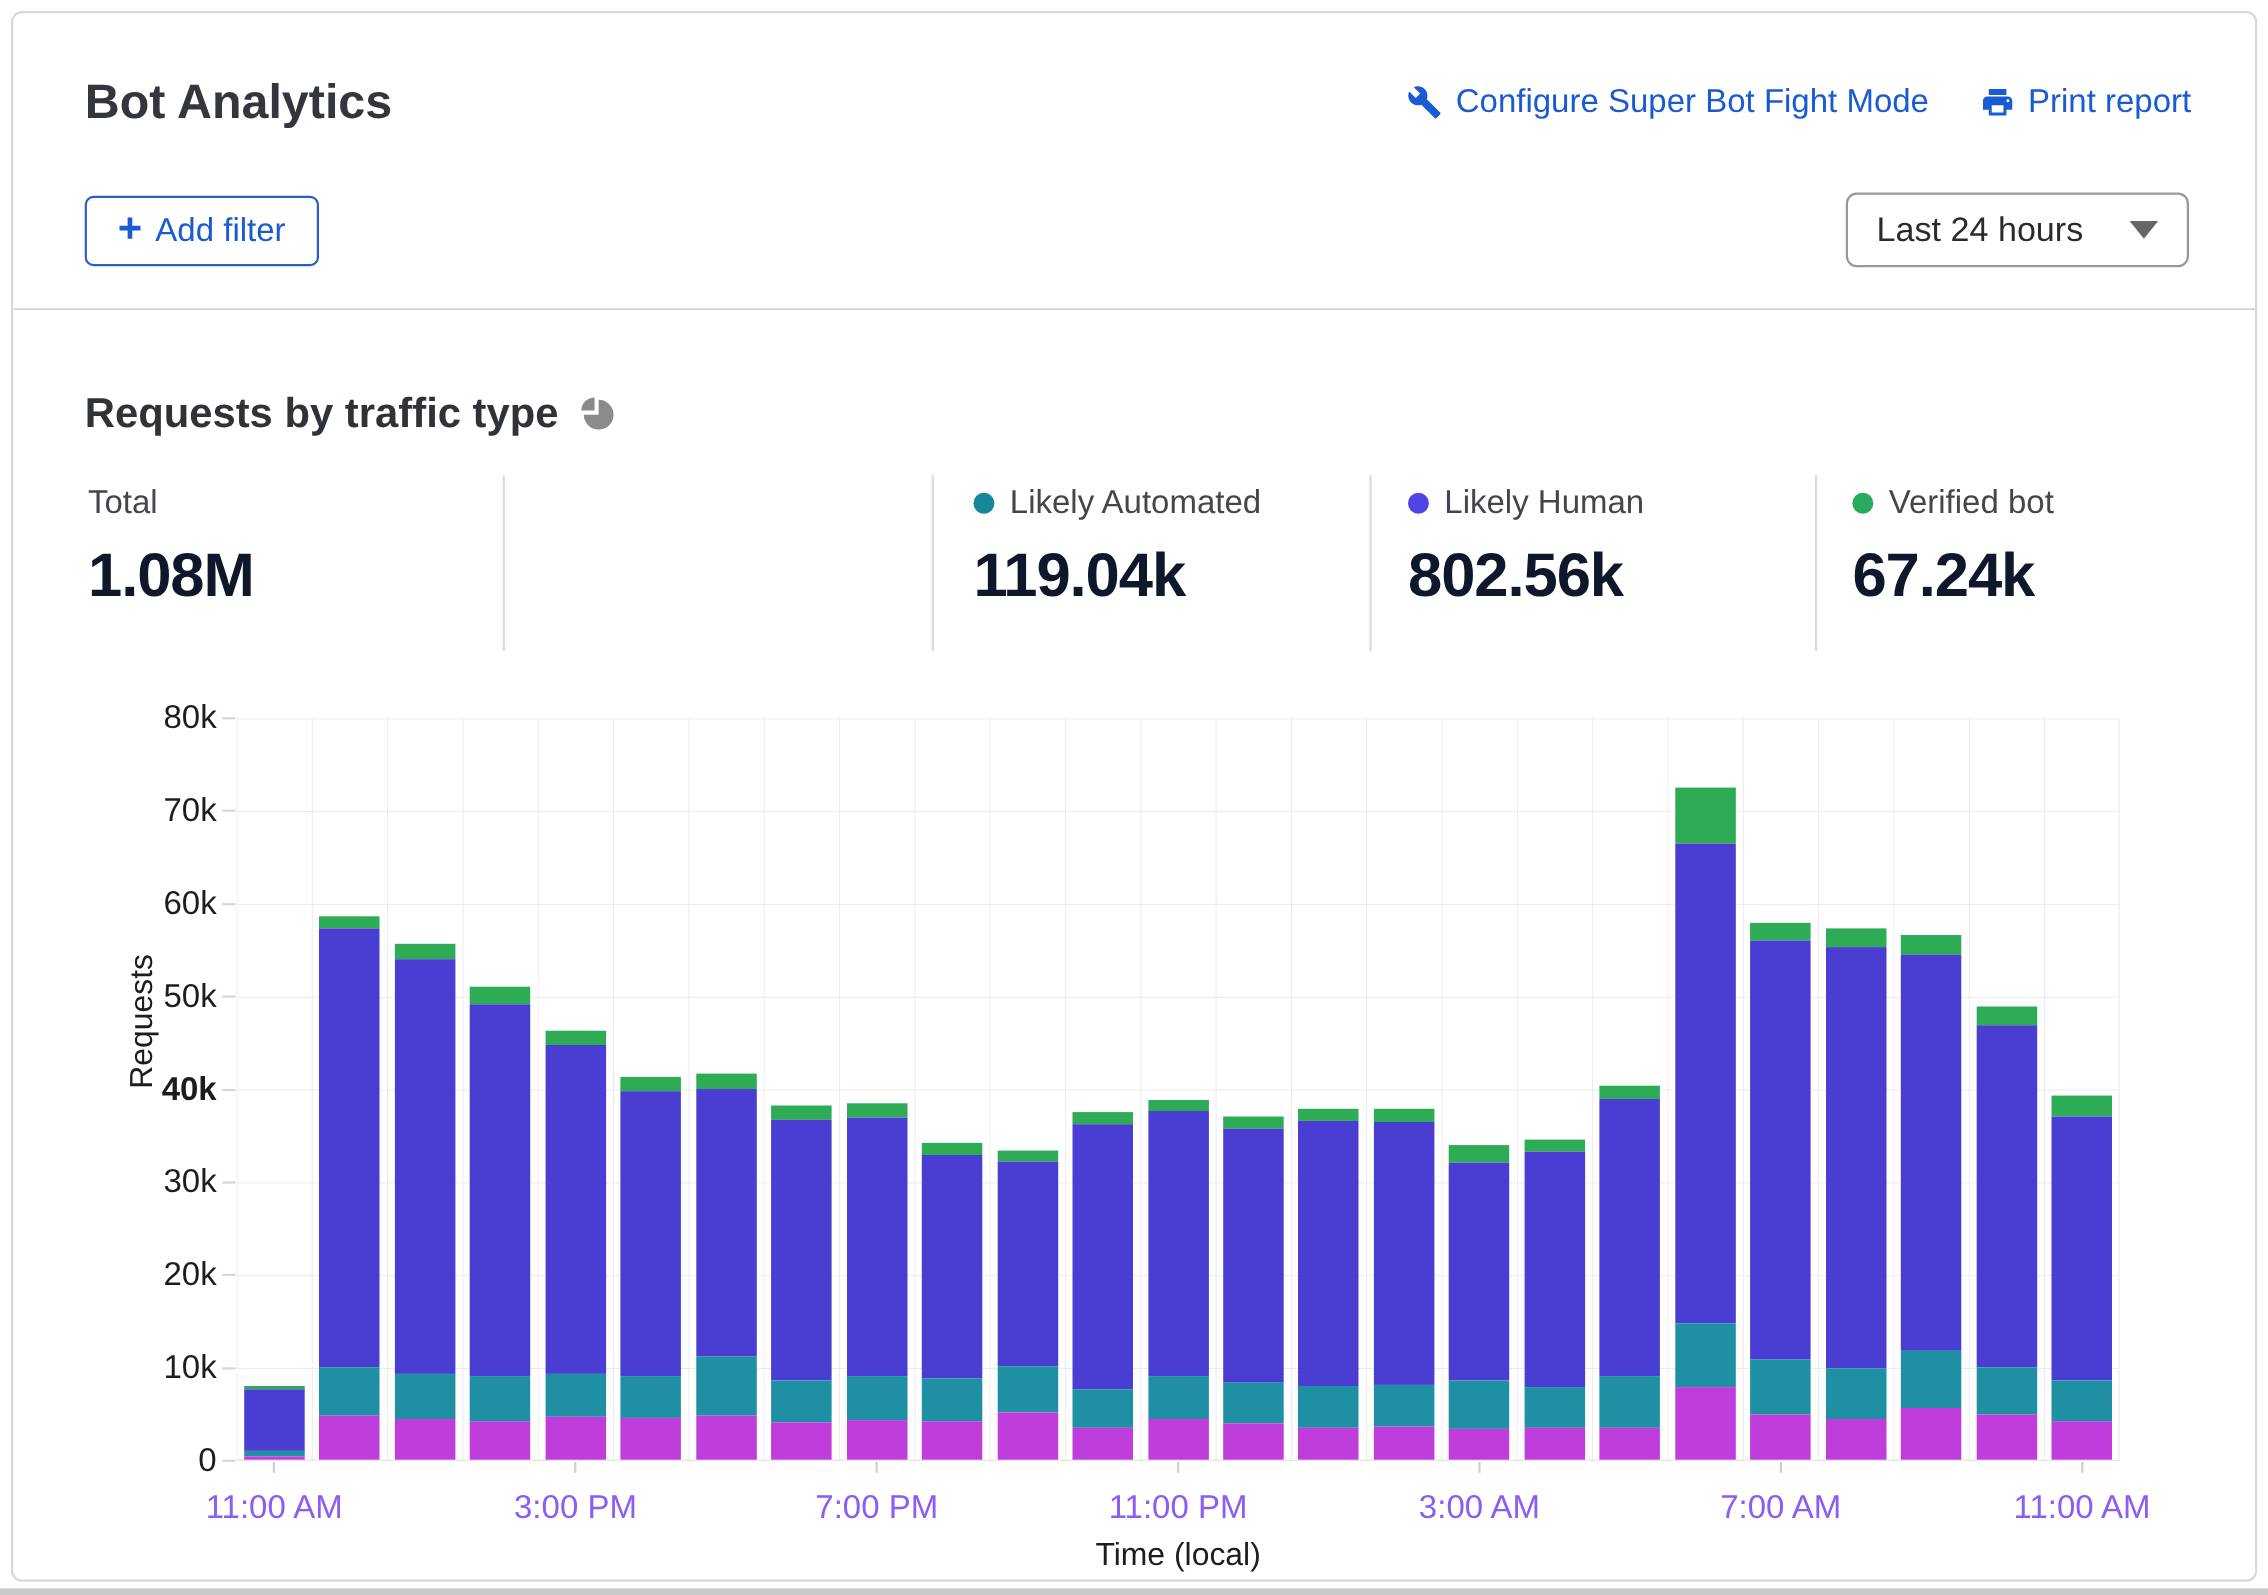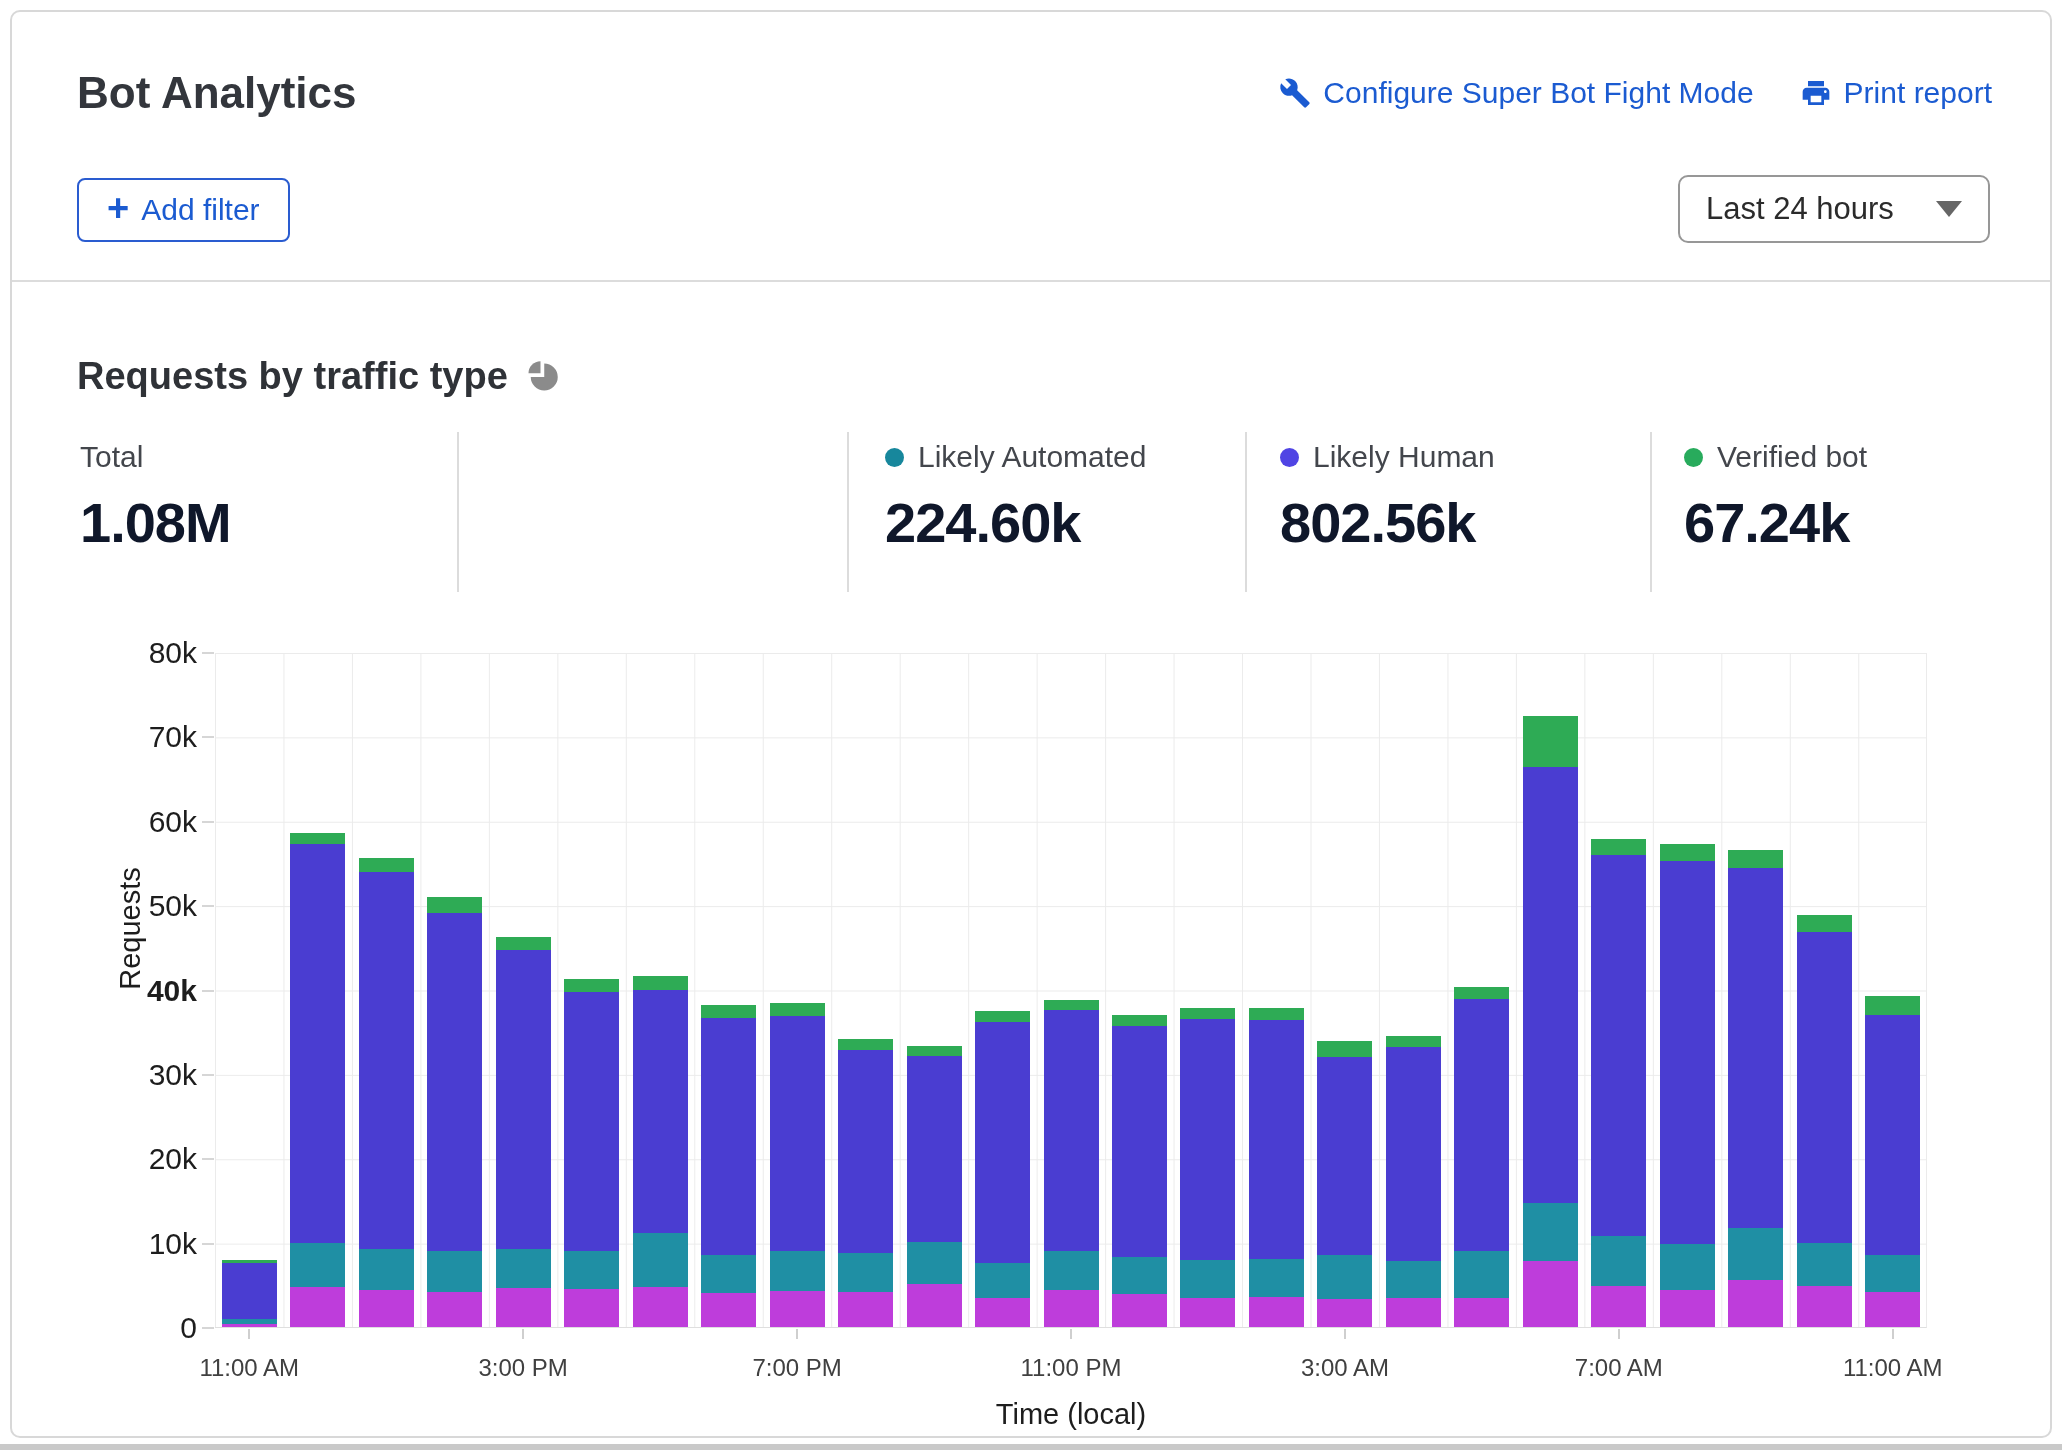--- a/index.html
+++ b/index.html
@@ -47,21 +47,21 @@
     border-bottom:1px solid #dfdfdf; border-right:1px solid #ebebeb;
     background-image:
       linear-gradient(to right, #ebebeb 1px, transparent 1px),
       linear-gradient(to bottom, #ebebeb 1px, transparent 1px);
     background-size:68.48px 100%, 100% 84.375px; }
   .bar { position:absolute; bottom:0; width:55px; display:flex; flex-direction:column-reverse; }
   .seg { width:100%; }
   .ylab { position:absolute; width:120px; text-align:right; font-size:30px; color:#1d1d1d;
     transform:translateY(-50%); }
   .ytick { position:absolute; width:12px; height:2px; background:#d6d6d6; }
-  .xlab { position:absolute; top:1342px; font-size:24px; color:#404040; transform:translateX(-50%); white-space:nowrap; }
+  .xlab { position:absolute; top:1342px; font-size:30px; color:#8b5cf6; transform:translateX(-50%); white-space:nowrap; }
   .xtick { position:absolute; top:1317px; width:2px; height:10px; background:#cfcfcf; transform:translateX(-50%); }
   .yaxis-title { position:absolute; left:38px; top:900px; font-size:29px; color:#1d1d1d;
     transform:rotate(-90deg); transform-origin:center; width:160px; text-align:center; }
   .xaxis-title { position:absolute; top:1386px; left:1059px; transform:translateX(-50%);
     font-size:29px; color:#1d1d1d; }
 </style>
 </head>
 <body>
 
 <div class="card">
@@ -110,21 +110,21 @@
         </div>
       <div class="val">1.08M</div>
     </div>
     <div class="stat-div" style="left:445px"></div>
     <div class="stat-div" style="left:835px"></div>
     <div class="stat" style="left:873px">
       <div class="lab">
           <span class="dot" style="background: rgb(23, 135, 156);"></span>
         <span>Likely Automated</span>
         </div>
-      <div class="val">224.60k</div>
+      <div class="val">119.04k</div>
     </div>
     <div class="stat-div" style="left:1233px"></div>
     <div class="stat" style="left:1268px">
       <div class="lab">
           <span class="dot" style="background: rgb(80, 68, 228);"></span>
         <span>Likely Human</span>
         </div>
       <div class="val">802.56k</div>
     </div>
     <div class="stat-div" style="left:1638px"></div>

